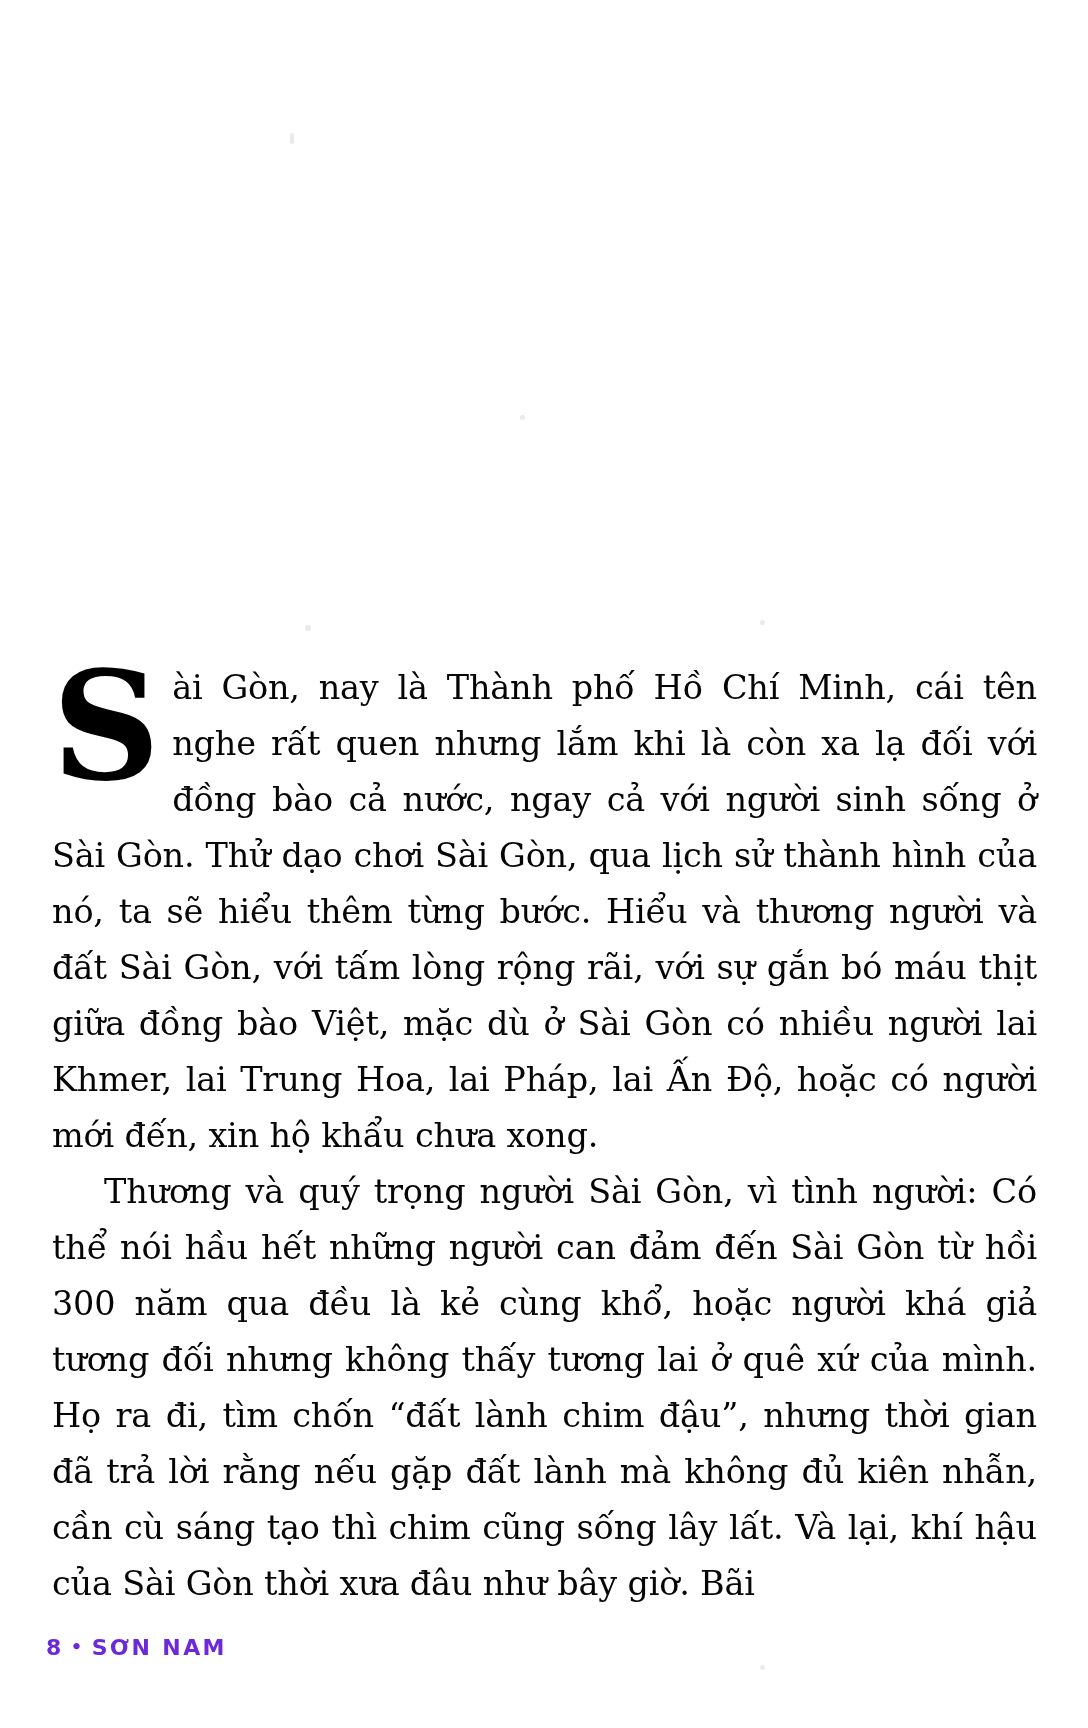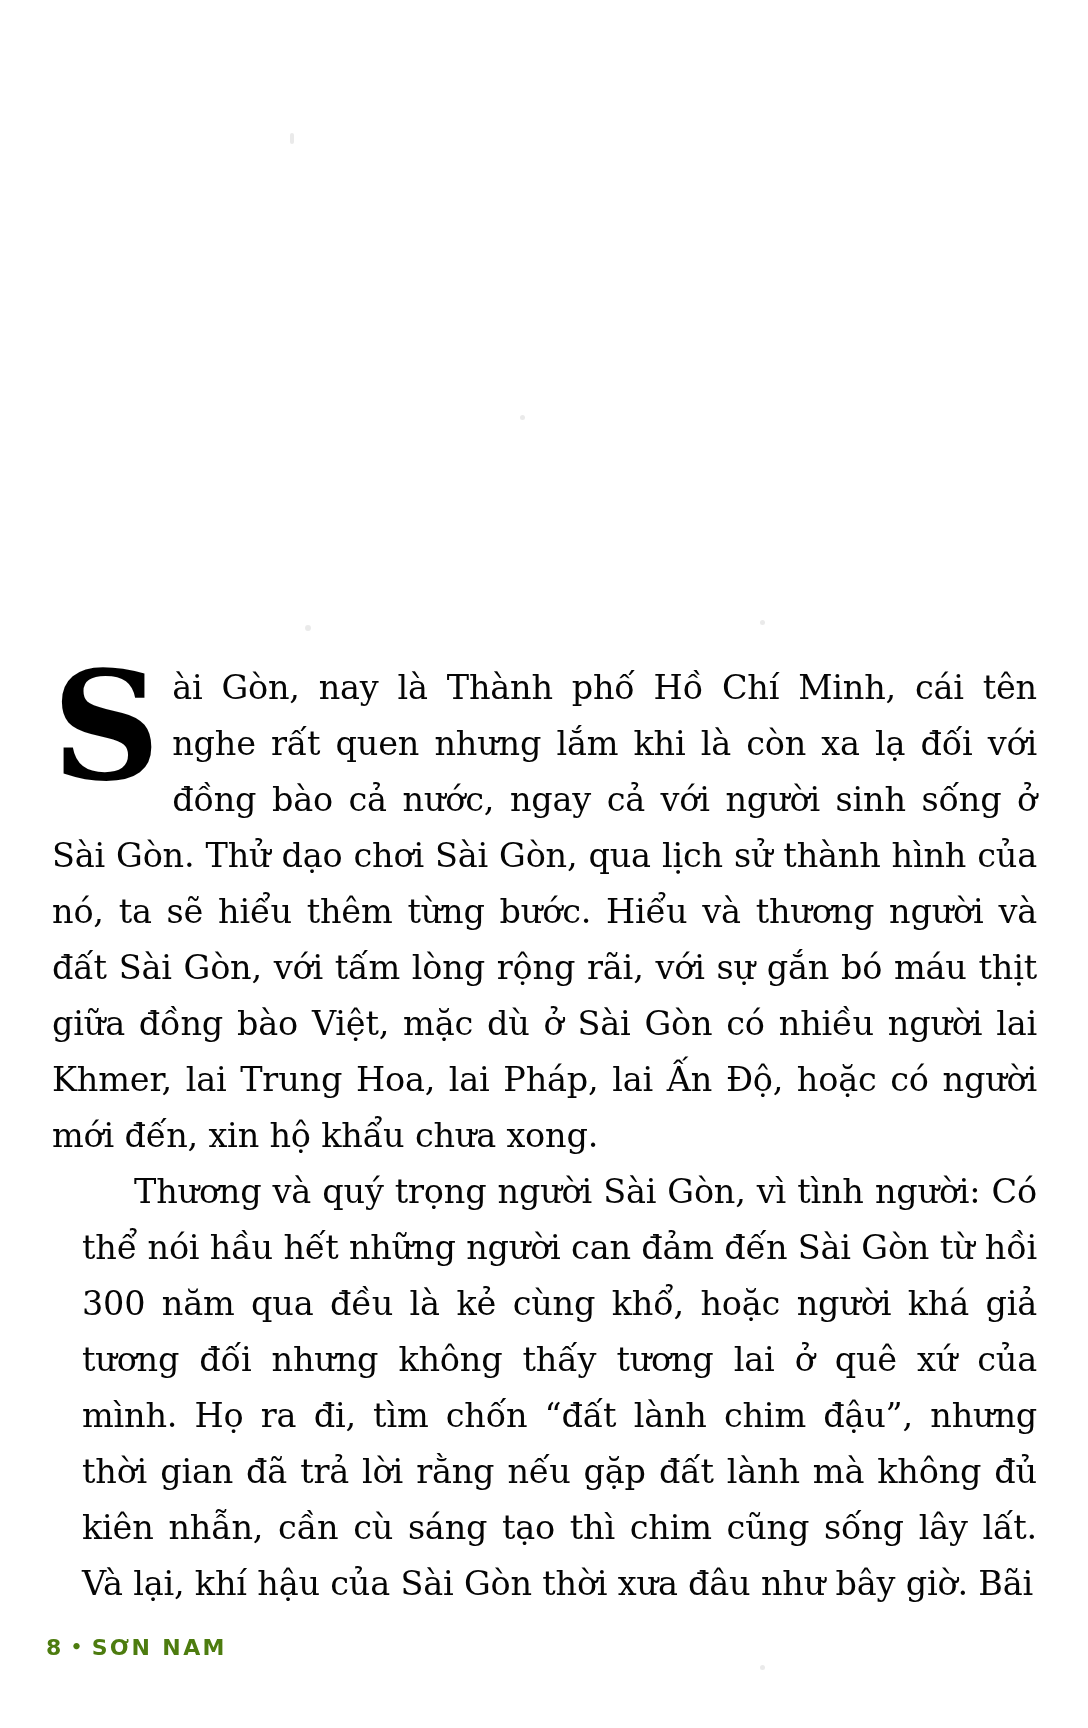--- a/index.html
+++ b/index.html
@@ -46,31 +46,30 @@
     font-size: 150px;
     line-height: 120px;
     margin-top: 6px;
     margin-right: 12px;
     margin-bottom: -6px;
     color: #000000;
   }
   .para-second {
     text-indent: 52px;
     margin-top: 0;
-    margin-left: 30px;
   }
   .footer {
     position: absolute;
     left: 46px;
     bottom: 68px;
     font-family: "DejaVu Sans", sans-serif;
     font-weight: 700;
     font-size: 22px;
     letter-spacing: 2.4px;
-    color: #4d7c0f;
+    color: #6d28d9;
   }
   .footer .sep {
     margin: 0 7px;
     font-size: 18px;
     vertical-align: 2px;
   }
   .speck {
     position: absolute;
     background: #d8d8d8;
     border-radius: 50%;

